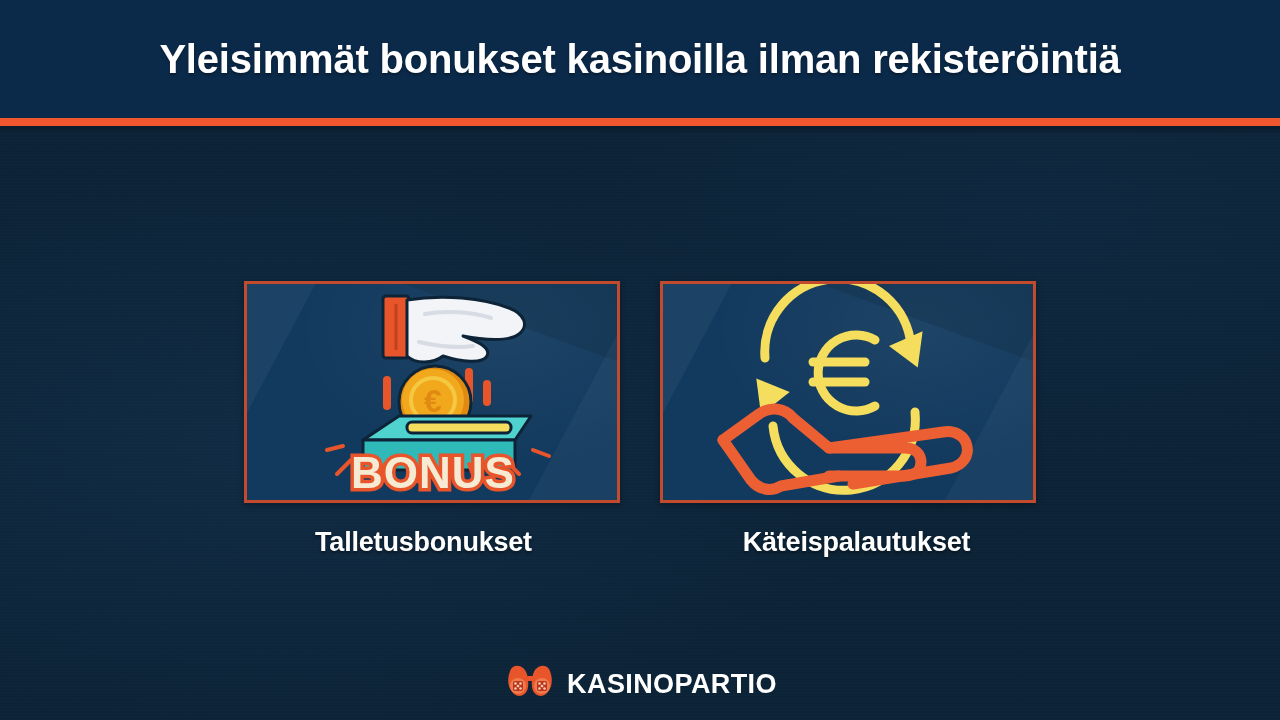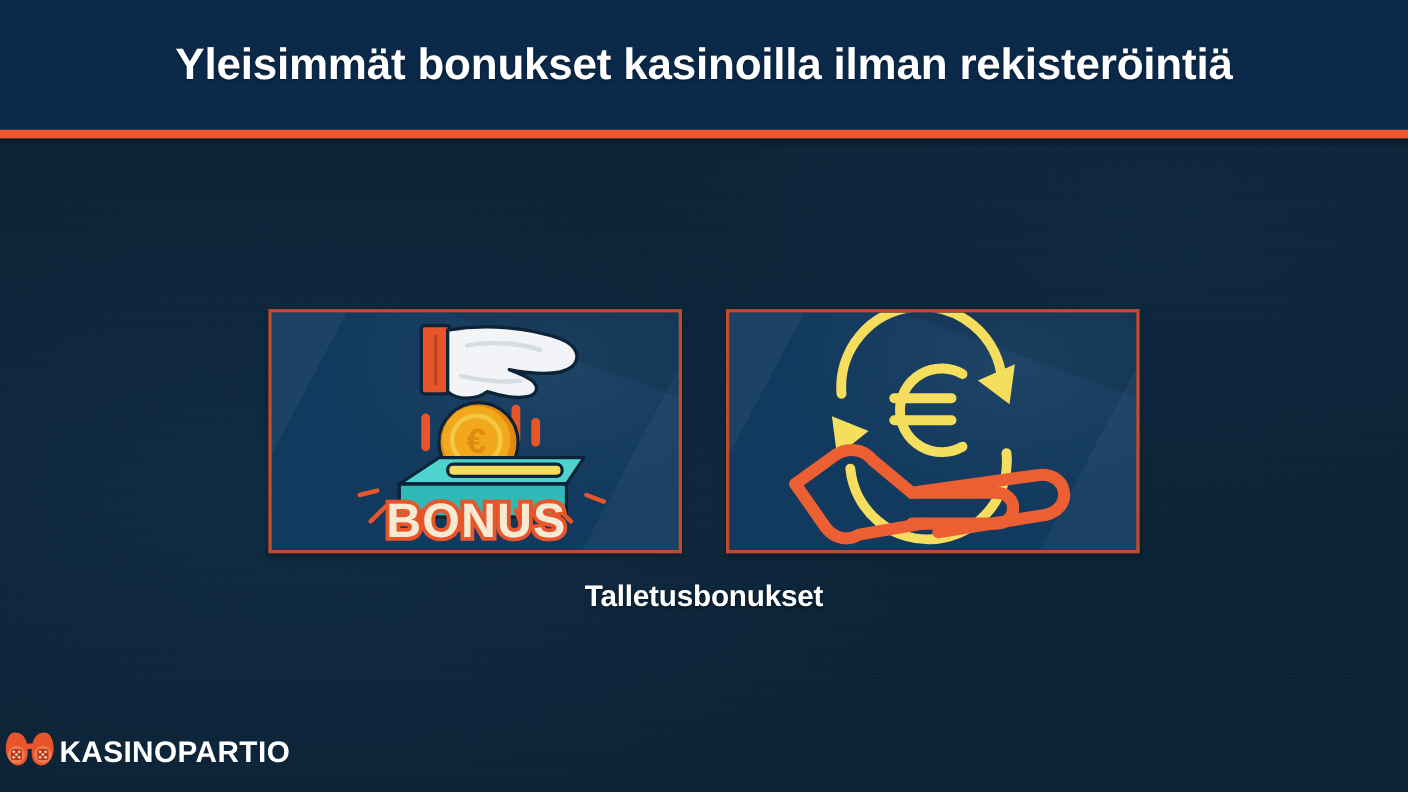--- a/index.html
+++ b/index.html
@@ -69,21 +69,21 @@
     display:flex;justify-content:center;gap:57px;
   }
   .label-cell{width:376px;display:flex;align-items:center;justify-content:center;}
   .label-text{
     color:#ffffff;font-size:27px;font-weight:700;letter-spacing:-0.2px;
     text-shadow:0 2px 3px rgba(0,0,0,.45);white-space:nowrap;
   }
   
   .footer{
     position:absolute;left:0;top:662px;width:1280px;height:44px;
-    display:flex;align-items:center;justify-content:flex-start;gap:0;
+    display:flex;align-items:center;justify-content:center;gap:10px;
   }
   .logo-word{
     color:#ffffff;font-size:27px;font-weight:800;letter-spacing:0.4px;
   }
 </style>
 </head>
 <body>
 
 <div class="page">
 
@@ -165,20 +165,23 @@
           </g>
         </svg>
       </div>
     </div>
 
   </div>
 
   <div class="labels">
     <div class="label-cell">
       <span class="label-text">Talletusbonukset</span>
+    </div>
+    <div class="label-cell">
+      <span class="label-text">Käteispalautukset</span>
     </div>
   </div>
 
   <div class="footer">
     <span>
       <svg width="54" height="34" viewBox="0 0 54 34" aria-hidden="true">
         <path d="M8 4 C 4 12, 4 22, 10 28 C 16 34, 24 30, 25 22 C 26 14, 24 6, 20 3 C 16 0, 11 0, 8 4 Z" fill="#e8552b"></path>
         <path d="M46 4 C 50 12, 50 22, 44 28 C 38 34, 30 30, 29 22 C 28 14, 30 6, 34 3 C 38 0, 43 0, 46 4 Z" fill="#e8552b"></path>
         <rect x="23" y="11" width="8" height="5" rx="2" fill="#e8552b"></rect>
         <circle cx="15" cy="21" r="8" fill="#f07a4d"></circle>

